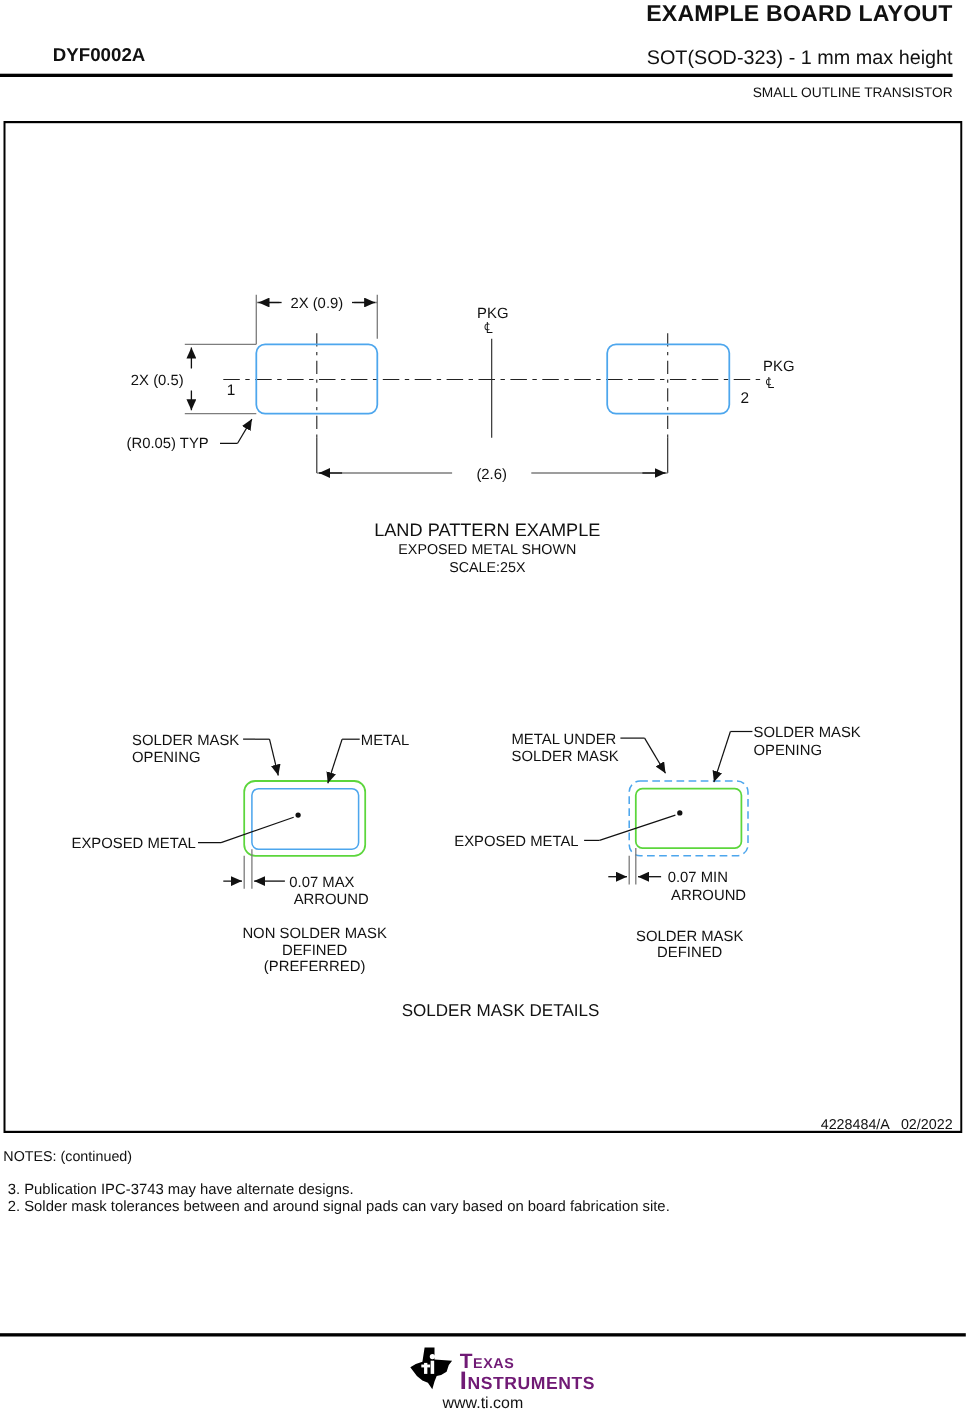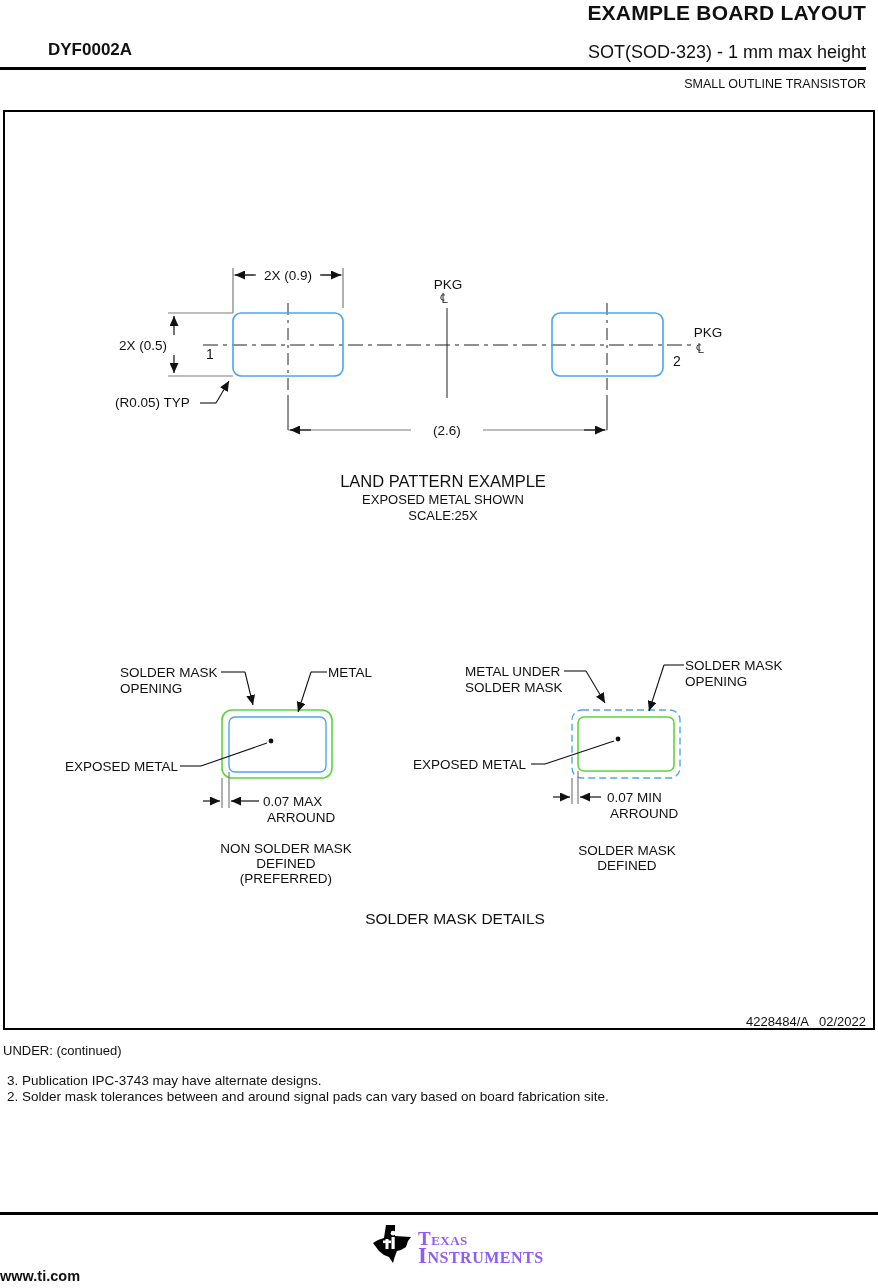--- a/index.html
+++ b/index.html
@@ -9,24 +9,24 @@
   .hdr-part{top:40px;left:10px;font-size:17px;font-weight:bold;margin-left:38px;}
   .hdr-pkg{top:42px;right:12px;font-size:18px;font-weight:normal;}
   .hdr-rule{top:67px;left:0;width:866px;height:3px;background:#000;}
   .hdr-sub{top:77px;right:12px;font-size:12.5px;}
   .frame-svg{top:110px;left:3px;}
   svg text{font-family:"Liberation Sans",sans-serif;fill:#111;}
   .notes-head{top:1043px;left:3px;font-size:13px;}
   .note-item{left:7px;font-size:13.5px;}
   .foot-rule{top:1212px;left:0;width:878px;height:3px;background:#000;}
   .logo-row{top:1224px;left:372px;display:flex;align-items:flex-start;}
-  .logo-text{margin-left:6px;margin-top:6px;font-family:Liberation Serif, serif;font-weight:bold;font-variant:small-caps;line-height:17px;letter-spacing:.5px;color:#8b5cf6;}
+  .logo-text{margin-left:6px;margin-top:6px;font-family:Liberation Sans, sans-serif;font-weight:bold;font-variant:small-caps;line-height:17px;letter-spacing:.5px;color:#701a75;}
   .logo-text .l1{font-size:19px;}
   .logo-text .l2{font-size:23px;}
-  .ti-url{top:1268px;left:0;width:878px;text-align:left;font-size:14.5px;font-weight:bold;}
+  .ti-url{top:1268px;left:0;width:878px;text-align:center;font-size:14.5px;}
 </style>
 </head>
 <body>
 
 <div class="abs hdr-title">EXAMPLE BOARD LAYOUT</div>
 <div class="abs hdr-part">DYF0002A</div>
 <div class="abs hdr-pkg">SOT(SOD-323) - 1 mm max height</div>
 <div class="abs hdr-rule"></div>
 <div class="abs hdr-sub">SMALL OUTLINE TRANSISTOR</div>
 
@@ -158,21 +158,21 @@
 
     <text x="624" y="745" font-size="13.5" text-anchor="middle">SOLDER MASK</text>
     <text x="624" y="760" font-size="13.5" text-anchor="middle">DEFINED</text>
   </g>
 
   <text x="452" y="814" font-size="15.5" text-anchor="middle">SOLDER MASK DETAILS</text>
   <text x="806" y="916" font-size="13" text-anchor="end">4228484/A</text>
   <text x="863" y="916" font-size="13" text-anchor="end">02/2022</text>
 </svg>
 
-<div class="abs notes-head">UNDER: (continued)</div>
+<div class="abs notes-head">NOTES: (continued)</div>
 <div class="abs note-item" style="top:1073px;">3. Publication IPC-3743 may have alternate designs.</div>
 <div class="abs note-item" style="top:1089px;">2. Solder mask tolerances between and around signal pads can vary based on board fabrication site.</div>
 
 <div class="abs foot-rule"></div>
 <div class="abs logo-row">
   <svg width="40" height="40" viewBox="0 0 40 40">
     <path d="M14 1 L23 1 L23 12 L39 13 L36 17 L34 23 L29 26 L25 27 L23 32 L21 39 L17 33 L12 31 L7 27 L1 19 L6 16 L12 14 Z" fill="#000"></path>
     <rect x="13.5" y="15" width="3" height="10" fill="#fff"></rect>
     <rect x="11" y="16.5" width="8" height="2.6" fill="#fff"></rect>
     <rect x="19.5" y="13" width="3.2" height="12" fill="#fff"></rect>

